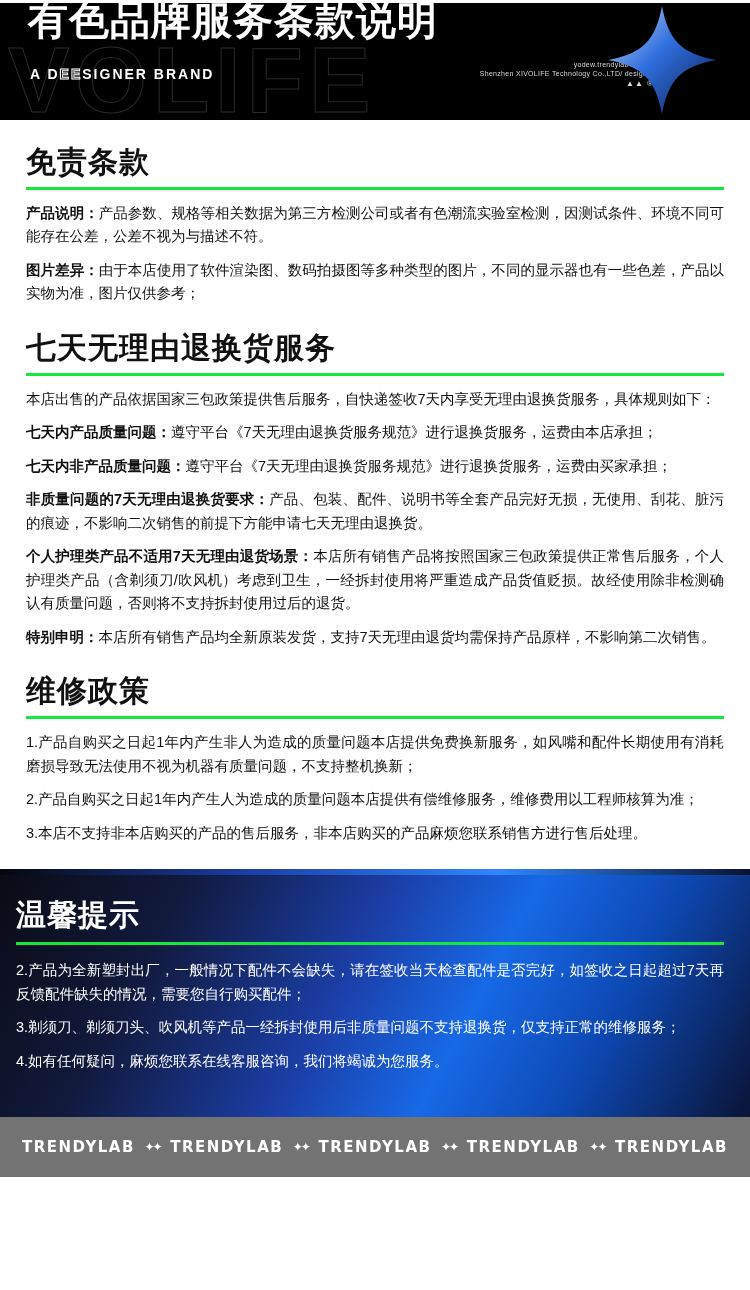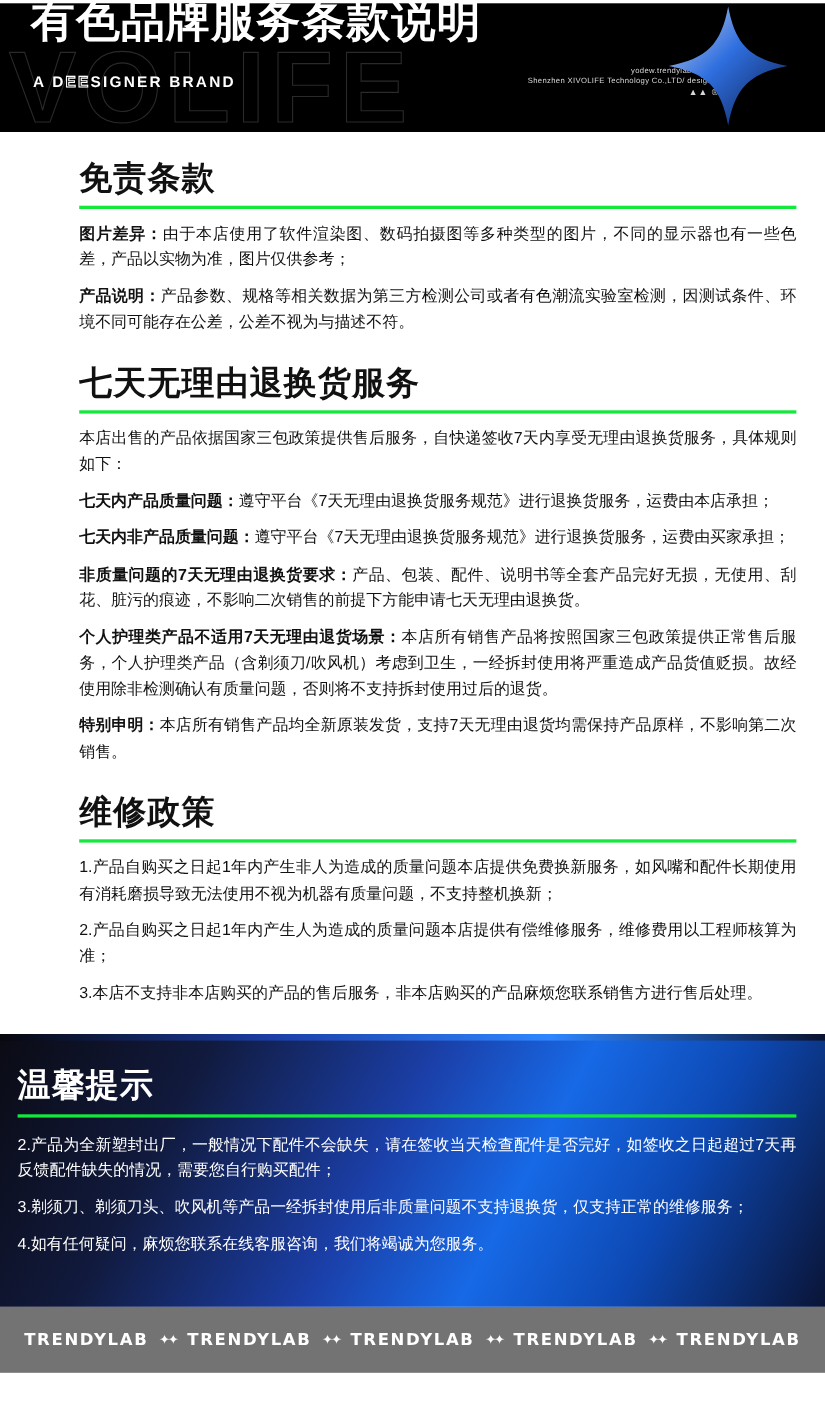--- a/index.html
+++ b/index.html
@@ -66,21 +66,21 @@
   .star{
     position:absolute;
     right:34px; top:6px;
     width:108px; height:108px;
   }
   .header .topline{
     position:absolute;left:0;right:0;top:0;height:3px;background:#fff;
   }
 
   
-  .body-wrap{padding:0 26px;margin-left:46px;}
+  .body-wrap{padding:0 26px;}
   h2.sec{
     margin:22px 0 0 0;
     font-size:30px;
     font-weight:bold;
     letter-spacing:1px;
     color:#111;
     font-family:"DejaVu Sans","Liberation Sans",sans-serif;
   }
   .rule{
     height:3px;
@@ -178,22 +178,22 @@
       </defs>
       <path d="M50 0 C56 32 68 44 100 50 C68 56 56 68 50 100 C44 68 32 56 0 50 C32 44 44 32 50 0 Z" fill="url(#sg)"></path>
     </svg>
   </div>
 
   <div class="body-wrap">
 
     <div>
       <h2 class="sec">免责条款</h2>
       <div class="rule"></div>
+      <p class="txt"><b>产品说明：</b><span>产品参数、规格等相关数据为第三方检测公司或者有色潮流实验室检测，因测试条件、环境不同可能存在公差，公差不视为与描述不符。</span></p>
       <p class="txt"><b>图片差异：</b><span>由于本店使用了软件渲染图、数码拍摄图等多种类型的图片，不同的显示器也有一些色差，产品以实物为准，图片仅供参考；</span></p>
-      <p class="txt"><b>产品说明：</b><span>产品参数、规格等相关数据为第三方检测公司或者有色潮流实验室检测，因测试条件、环境不同可能存在公差，公差不视为与描述不符。</span></p>
     </div>
 
     <div>
       <h2 class="sec">七天无理由退换货服务</h2>
       <div class="rule"></div>
       <p class="txt"><b></b><span> 本店出售的产品依据国家三包政策提供售后服务，自快递签收7天内享受无理由退换货服务，具体规则如下：</span></p>
       <p class="txt"><b>七天内产品质量问题：</b><span>遵守平台《7天无理由退换货服务规范》进行退换货服务，运费由本店承担；</span></p>
       <p class="txt"><b>七天内非产品质量问题：</b><span>遵守平台《7天无理由退换货服务规范》进行退换货服务，运费由买家承担；</span></p>
       <p class="txt"><b>非质量问题的7天无理由退换货要求：</b><span>产品、包装、配件、说明书等全套产品完好无损，无使用、刮花、脏污的痕迹，不影响二次销售的前提下方能申请七天无理由退换货。</span></p>
       <p class="txt"><b>个人护理类产品不适用7天无理由退货场景：</b><span>本店所有销售产品将按照国家三包政策提供正常售后服务，个人护理类产品（含剃须刀/吹风机）考虑到卫生，一经拆封使用将严重造成产品货值贬损。故经使用除非检测确认有质量问题，否则将不支持拆封使用过后的退货。</span></p>

